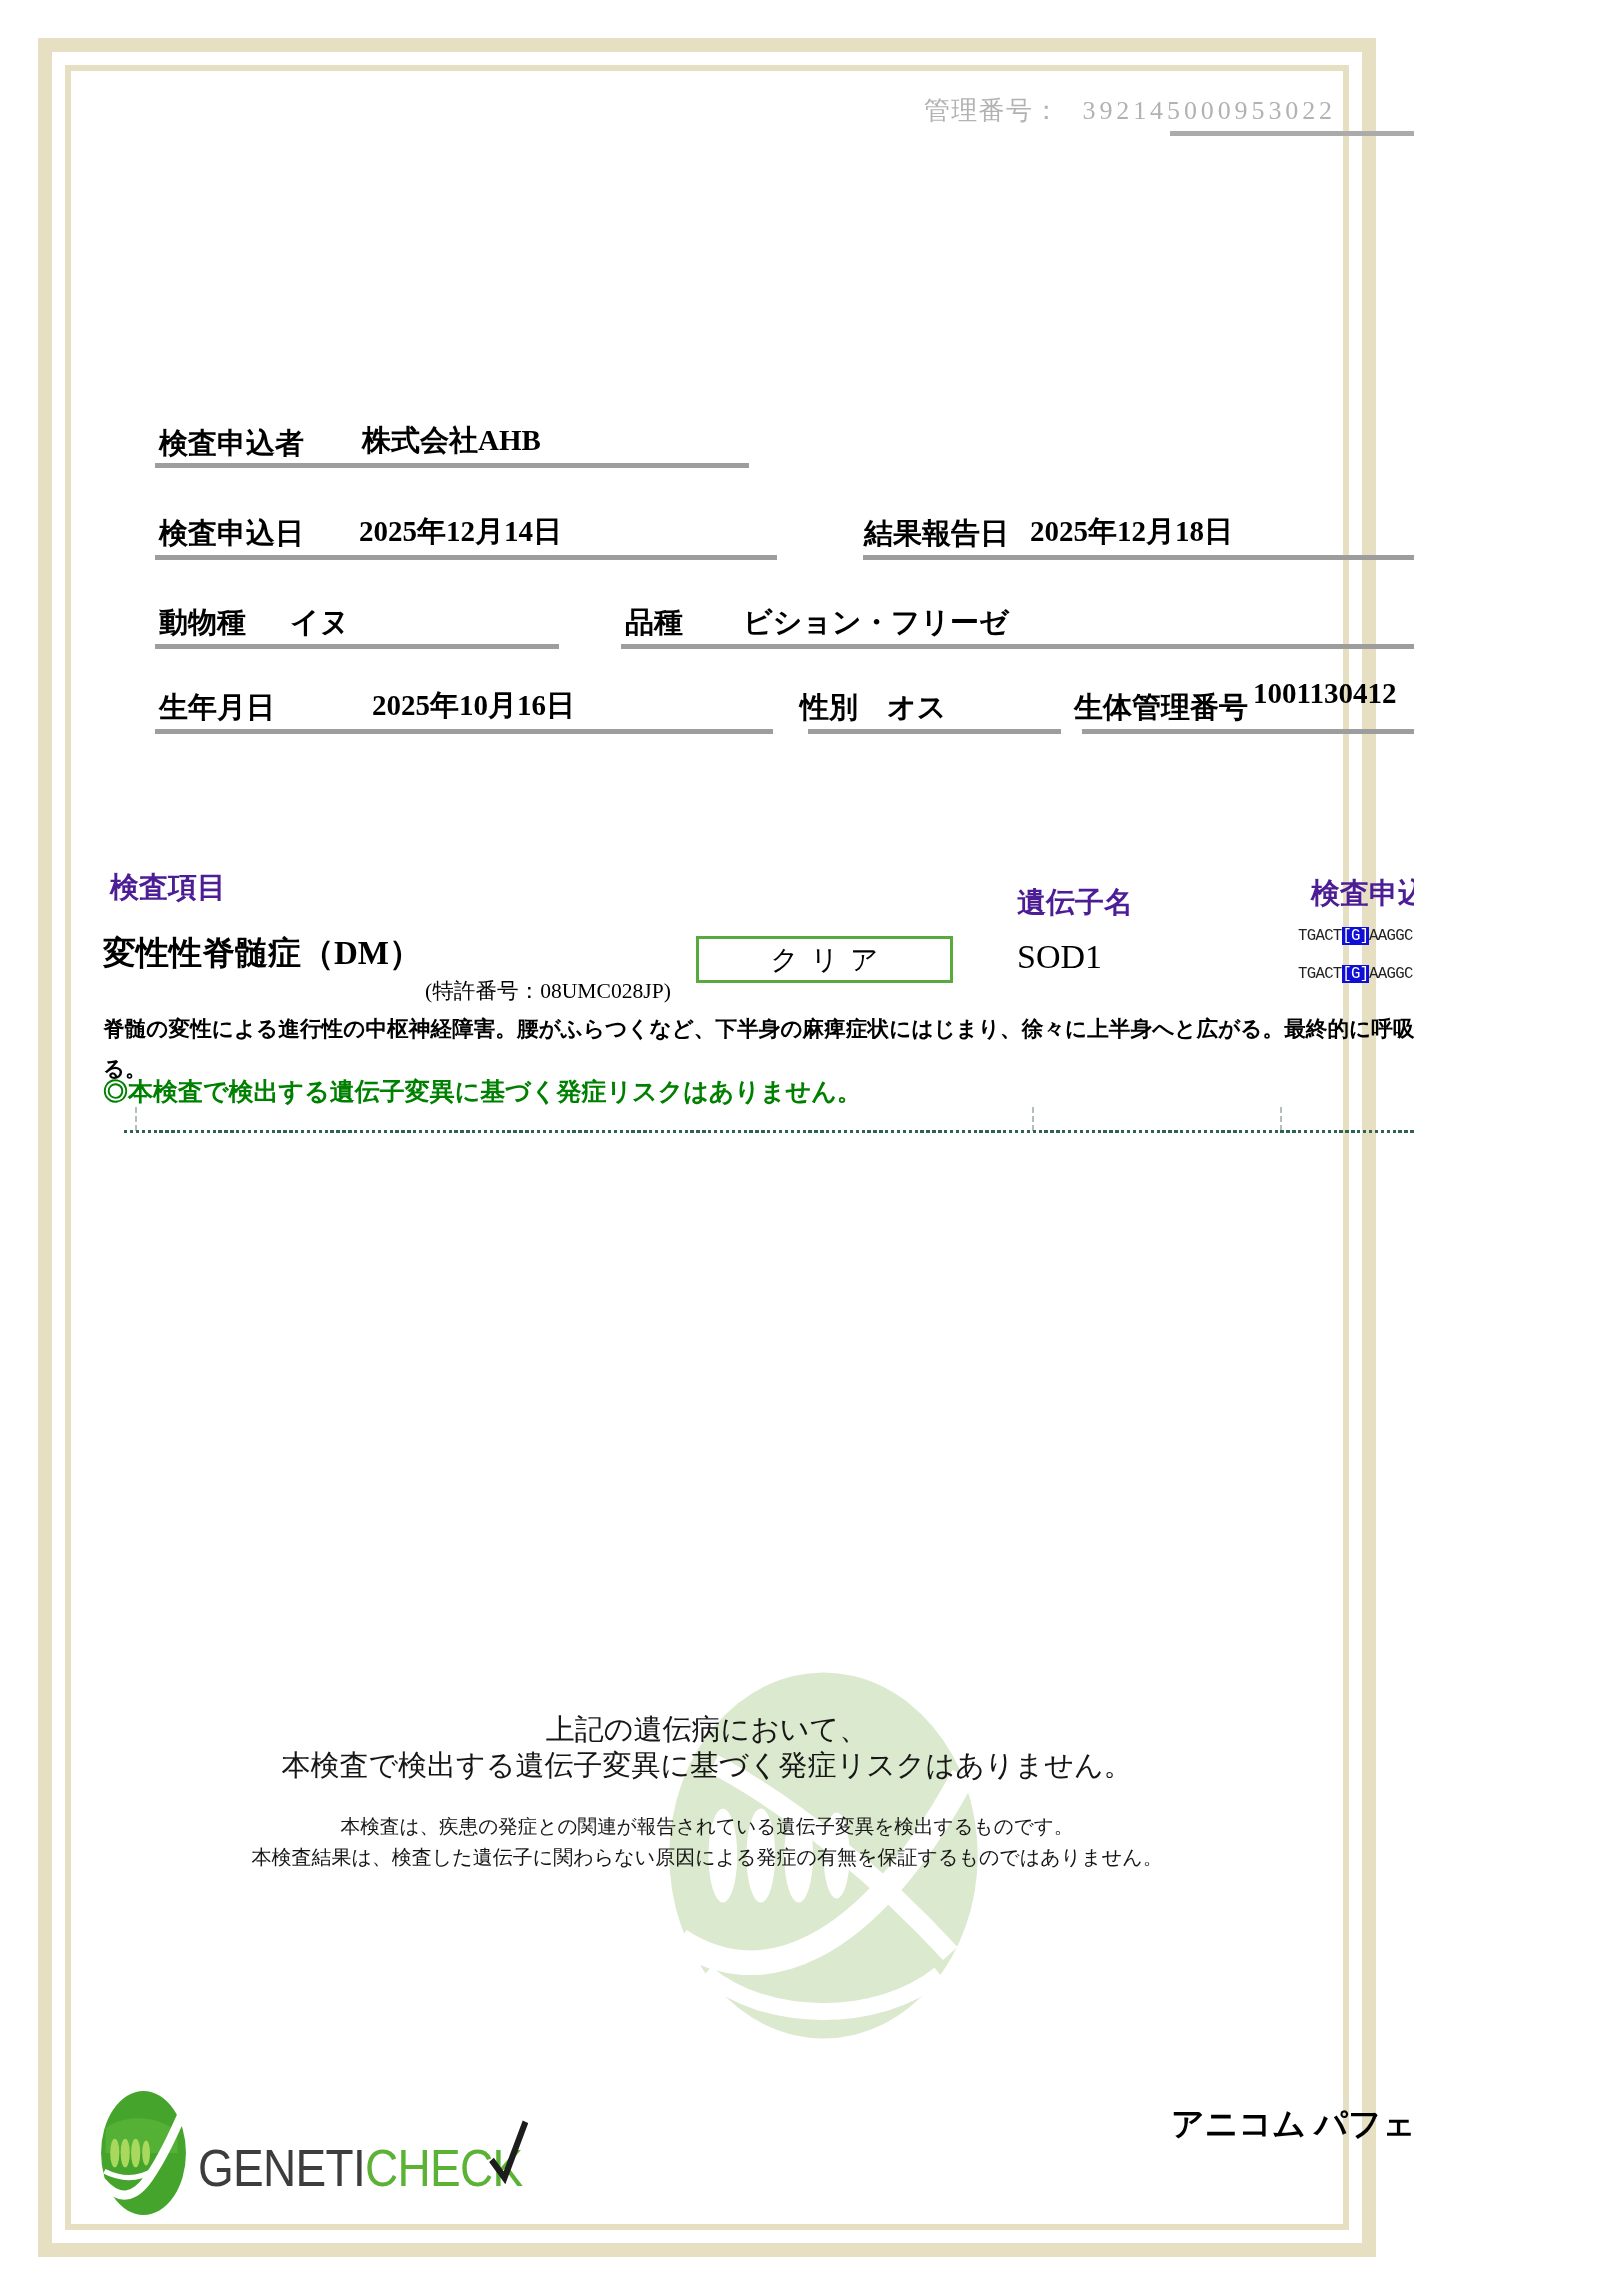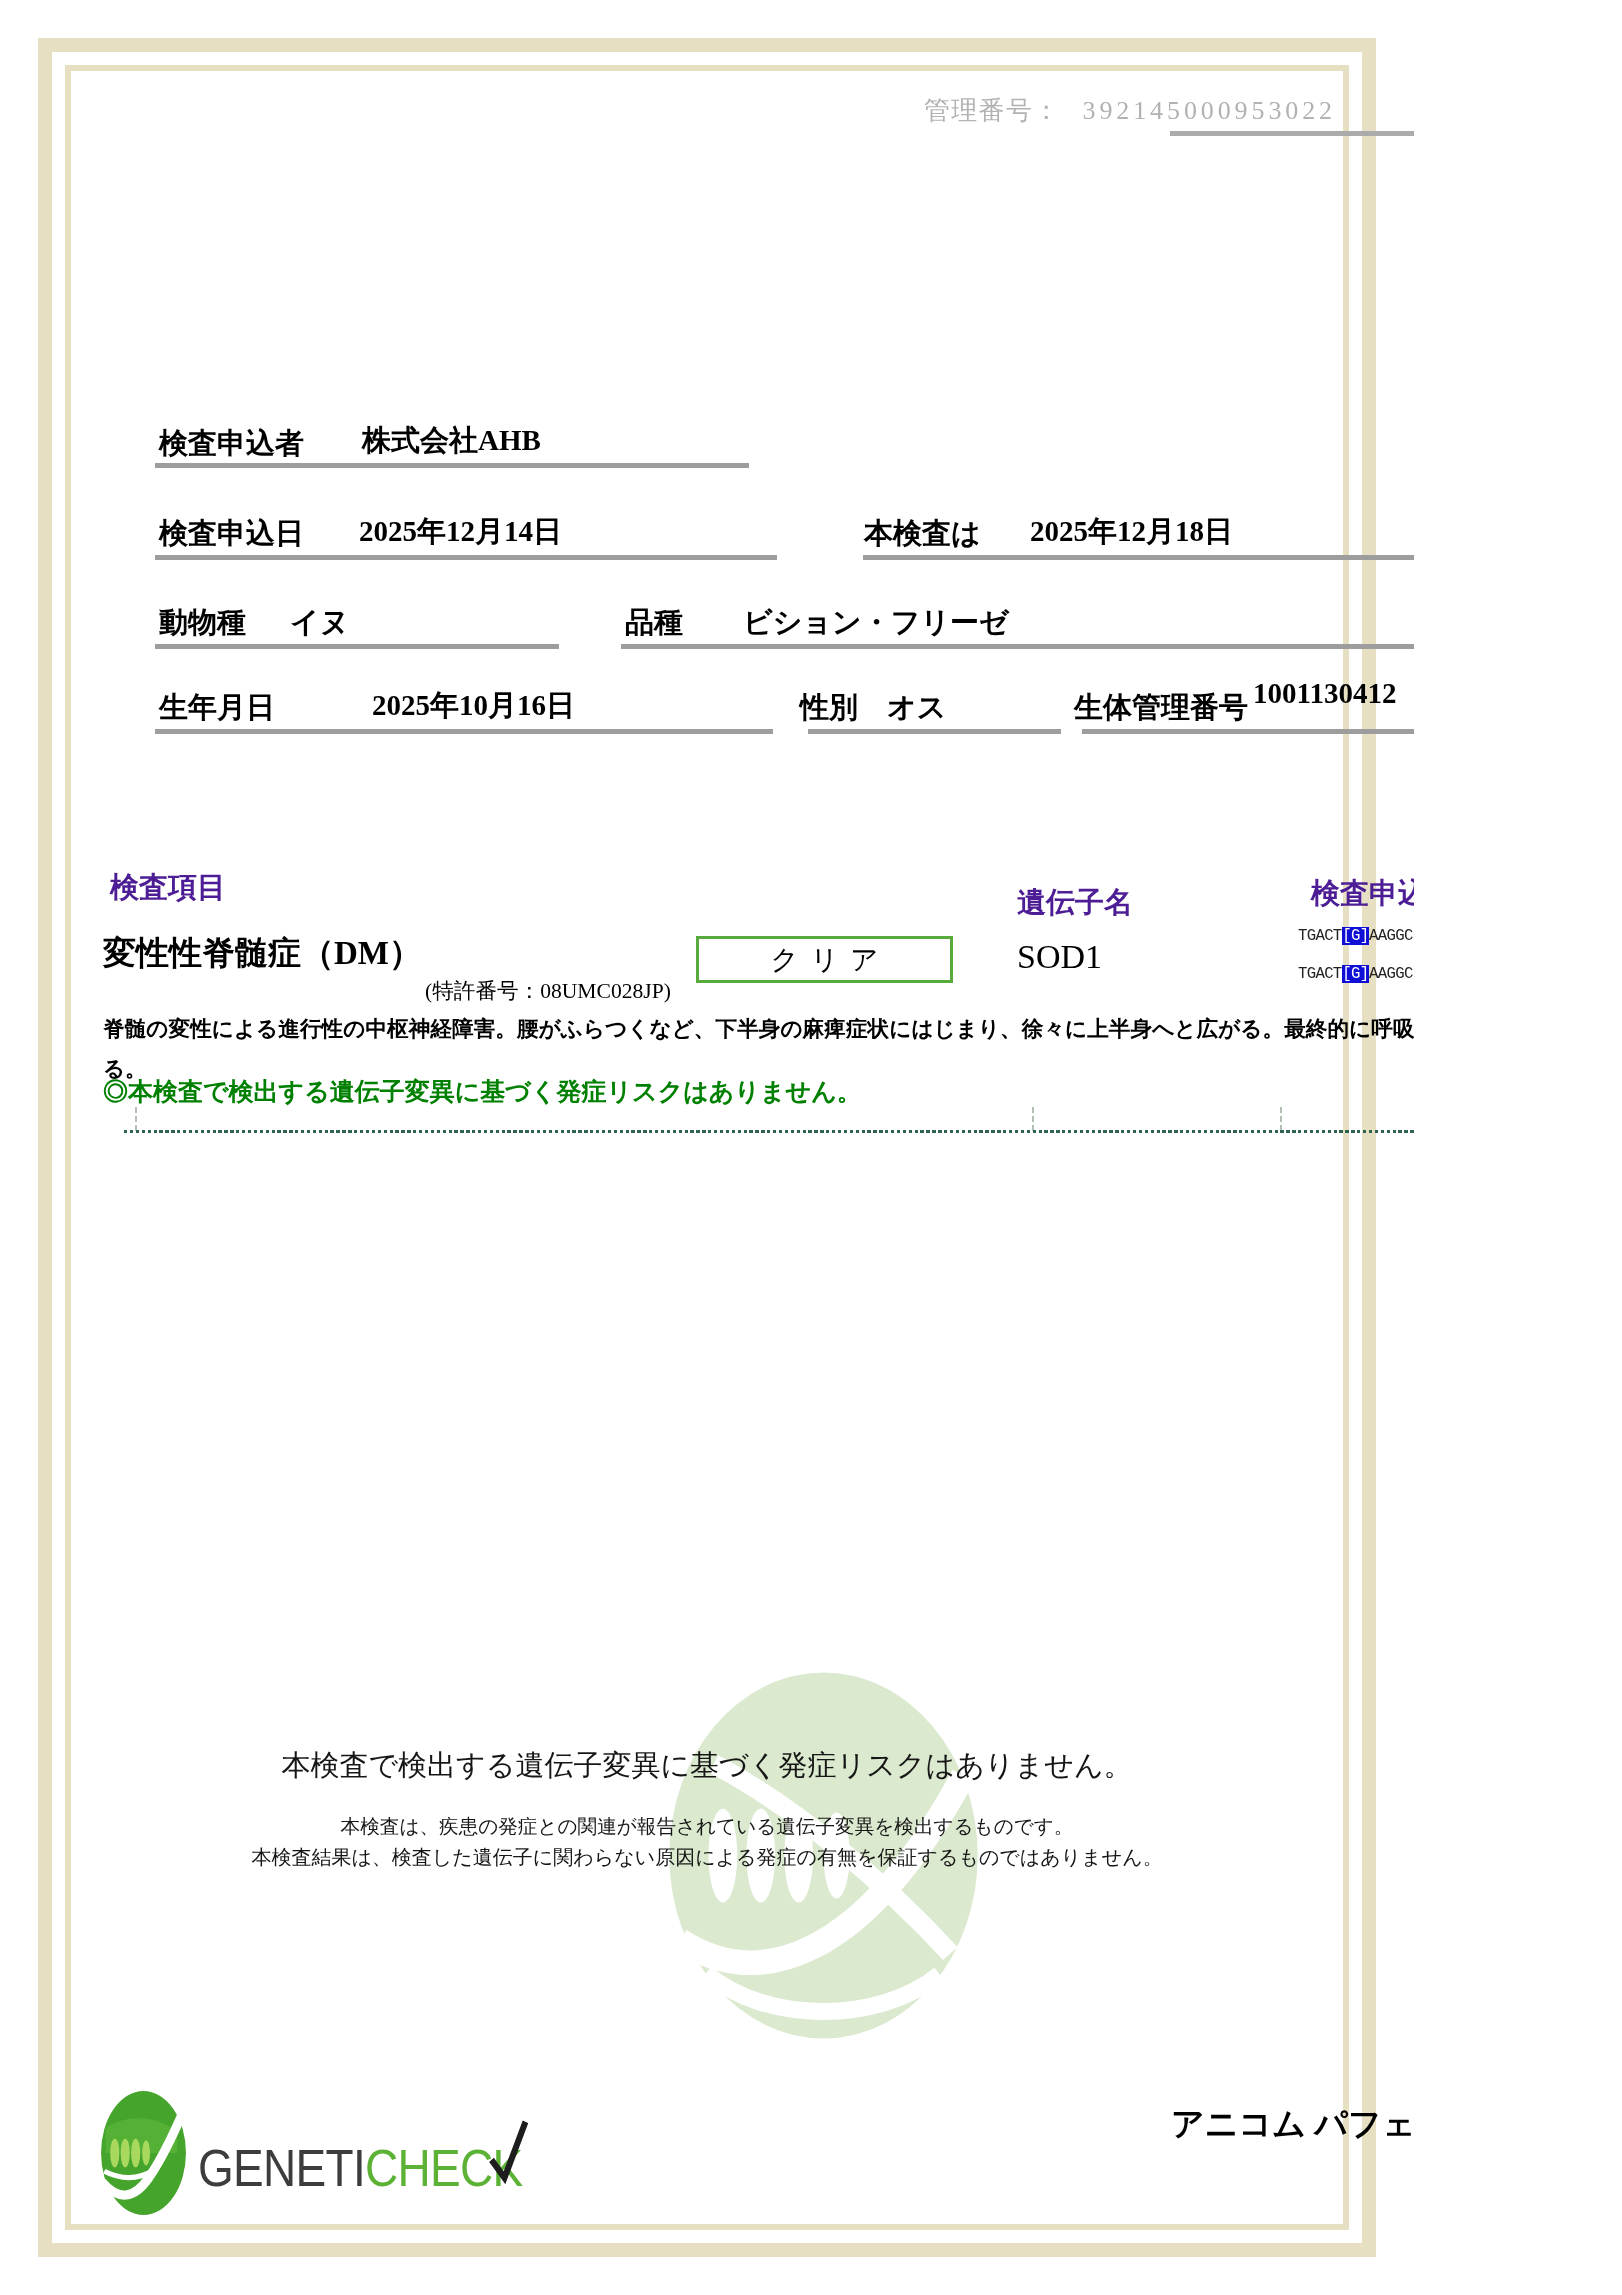--- a/index.html
+++ b/index.html
@@ -119,21 +119,21 @@
   <div class="abs mgmt-line"></div>
 
 
   <span class="flabel" id="f-applicant-l">検査申込者</span>
   <span class="fvalue" id="f-applicant-v">株式会社AHB</span>
   <div class="underline" id="u1"></div>
 
   <span class="flabel" id="f-applydate-l">検査申込日</span>
   <span class="fvalue" id="f-applydate-v">2025年12月14日</span>
   <div class="underline" id="u2a"></div>
-  <span class="flabel" id="f-reportdate-l">本検査は</span>
+  <span class="flabel" id="f-reportdate-l">結果報告日</span>
   <span class="fvalue" id="f-reportdate-v">2025年12月18日</span>
   <div class="underline" id="u2b"></div>
 
   <span class="flabel" id="f-species-l">動物種</span>
   <span class="fvalue" id="f-species-v">イヌ</span>
   <div class="underline" id="u3a"></div>
   <span class="flabel" id="f-breed-l">品種</span>
   <span class="fvalue" id="f-breed-v">ビション・フリーゼ</span>
   <div class="underline" id="u3b"></div>
 
@@ -180,20 +180,21 @@
     <ellipse cx="238" cy="282" rx="236" ry="280" fill="#dbe9ce"></ellipse>
     <ellipse cx="84" cy="282" rx="22" ry="72" fill="#ffffff"></ellipse>
     <ellipse cx="142" cy="282" rx="22" ry="72" fill="#ffffff"></ellipse>
     <ellipse cx="200" cy="282" rx="22" ry="72" fill="#ffffff"></ellipse>
     <ellipse cx="258" cy="282" rx="20" ry="66" fill="#ffffff"></ellipse>
     <path d="M18 412 C140 492 300 440 452 160" stroke="#ffffff" stroke-width="38" fill="none"></path>
     <path d="M70 142 C190 205 330 320 432 432" stroke="#ffffff" stroke-width="30" fill="none"></path>
     <path d="M58 462 C150 540 322 540 416 464" stroke="#ffffff" stroke-width="26" fill="none"></path>
   </svg>
 
+  <div class="sum" id="sum1">上記の遺伝病において、</div>
   <div class="sum" id="sum2">本検査で検出する遺伝子変異に基づく発症リスクはありません。</div>
   <div class="sum" id="note1">本検査は、疾患の発症との関連が報告されている遺伝子変異を検出するものです。</div>
   <div class="sum" id="note2">本検査結果は、検査した遺伝子に関わらない原因による発症の有無を保証するものではありません。</div>
 
   <svg class="abs logo-mark" viewBox="0 0 136 196" aria-hidden="true">
     <ellipse cx="68" cy="98" rx="65" ry="95" fill="#45a42b"></ellipse>
     <path d="M10 60 C40 38 90 40 120 66 L120 98 L10 98 Z" fill="#58b437" opacity="0.85"></path>
     <ellipse cx="24" cy="98" rx="7" ry="22" fill="#a8d95e"></ellipse>
     <ellipse cx="40" cy="98" rx="7" ry="22" fill="#a8d95e"></ellipse>
     <ellipse cx="56" cy="98" rx="7" ry="22" fill="#a8d95e"></ellipse>

